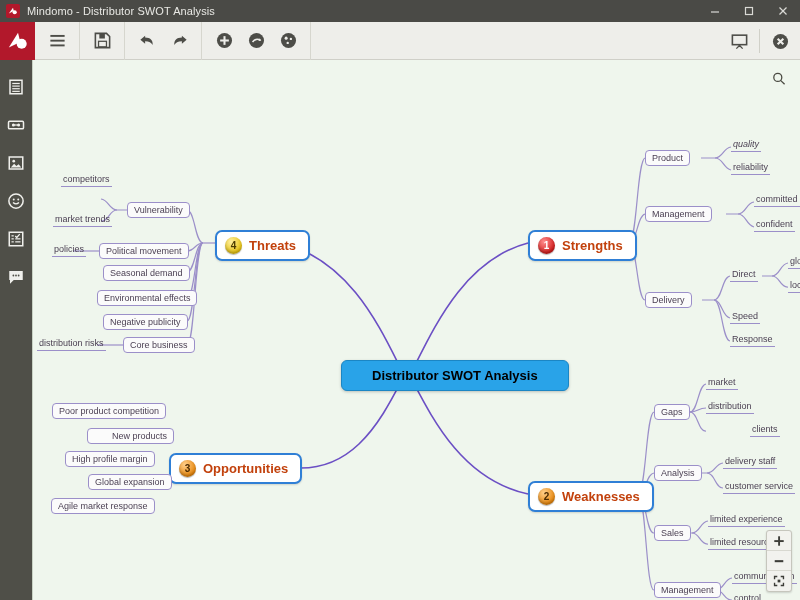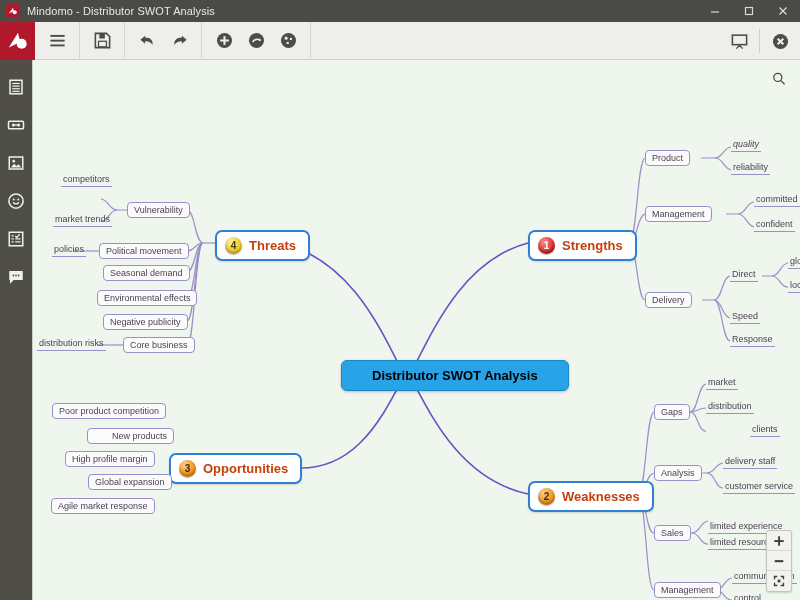--- a/index.html
+++ b/index.html
@@ -379,21 +379,21 @@
     <div class="node box" style="left:621px;top:344px;">Gaps</div>
     <div class="node uline" style="left:673px;top:316px;">market</div>
     <div class="node uline" style="left:673px;top:340px;">distribution</div>
     <div class="node uline" style="left:673px;top:363px;margin-left:44px;">clients</div>
 
     <div class="node box" style="left:621px;top:405px;">Analysis</div>
     <div class="node uline" style="left:690px;top:395px;">delivery staff</div>
     <div class="node uline" style="left:690px;top:420px;">customer service</div>
 
     <div class="node box" style="left:621px;top:465px;">Sales</div>
-    <div class="node uline" style="left:675px;top:453px;margin-top:7px;">limited experience</div>
+    <div class="node uline" style="left:675px;top:453px;">limited experience</div>
     <div class="node uline" style="left:675px;top:476px;">limited resources</div>
 
     <div class="node box" style="left:621px;top:522px;">Management</div>
     <div class="node uline" style="left:699px;top:510px;">communication</div>
     <div class="node uline" style="left:699px;top:532px;">control</div>
 
     <div class="node box" style="left:19px;top:343px;">Poor product competition</div>
     <div class="node box" style="left:54px;top:368px;padding-left:24px;">New products</div>
     <div class="node box" style="left:32px;top:391px;">High profile margin</div>
     <div class="node box" style="left:39px;top:414px;margin-left:16px;">Global expansion</div>

